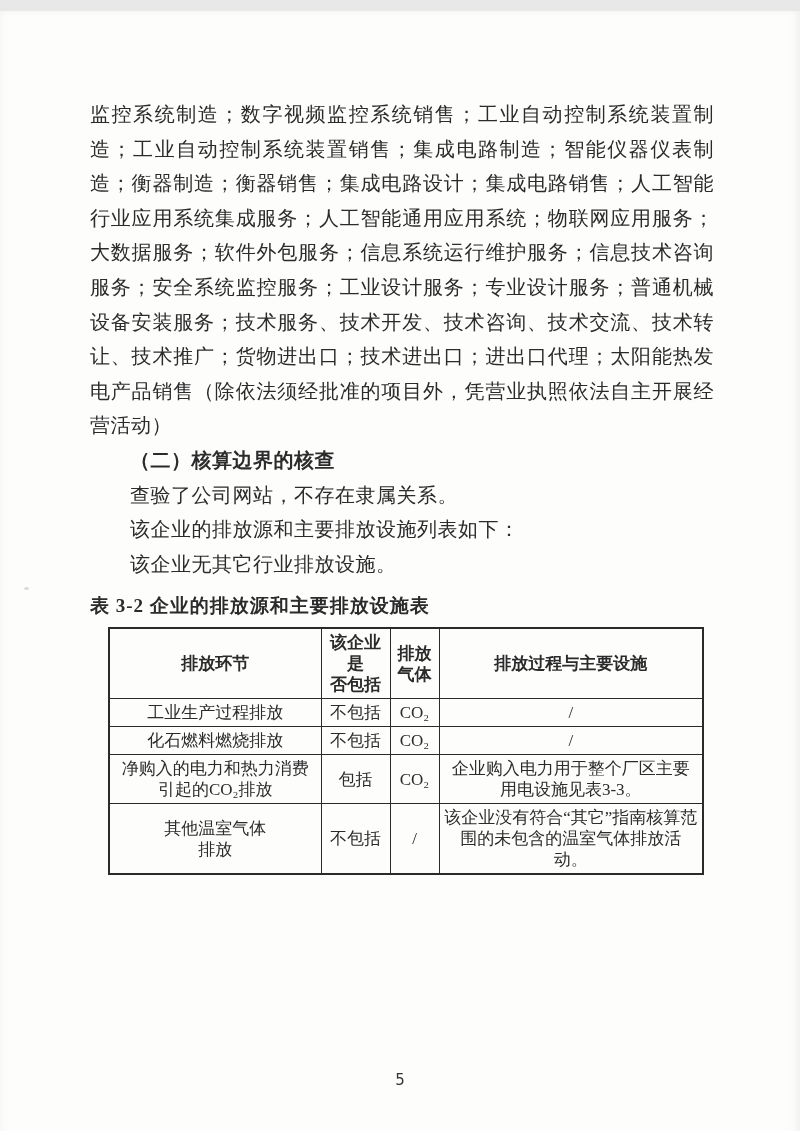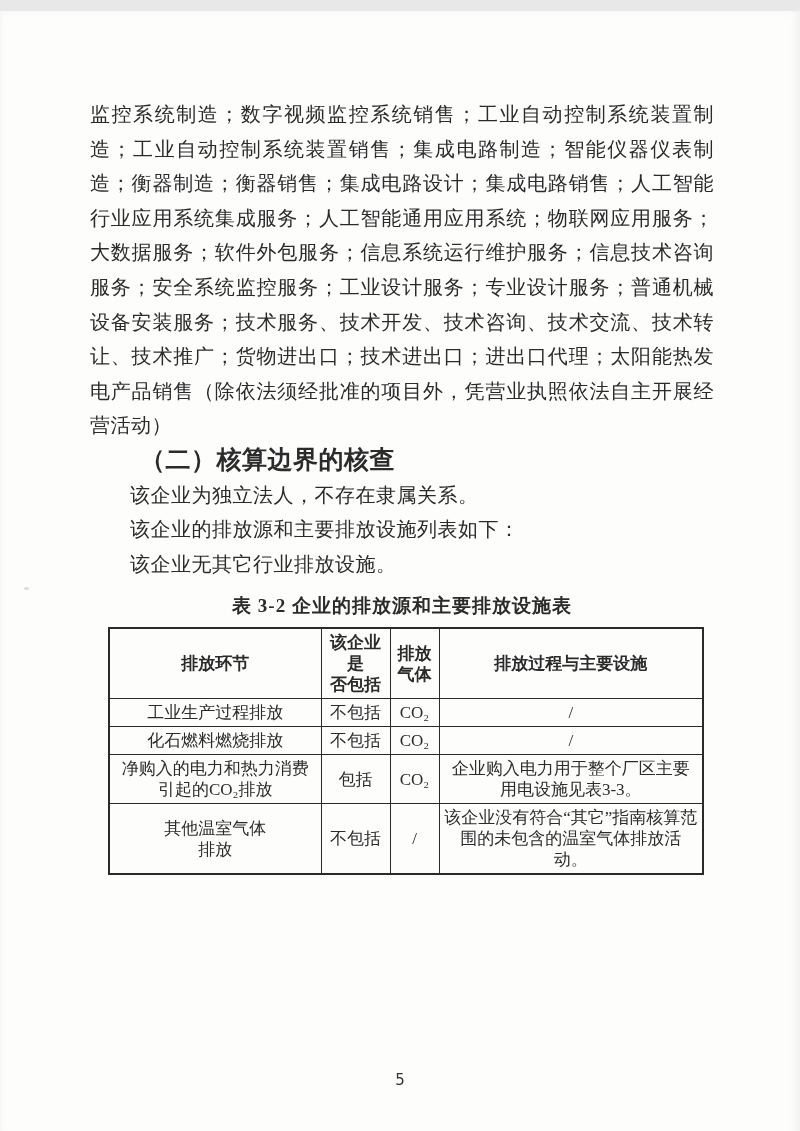--- a/index.html
+++ b/index.html
@@ -29,31 +29,31 @@
     font-size: 20px;
     line-height: 34.6px;
     letter-spacing: 0.5px;
     text-align: justify;
   }
   .indent {
     text-indent: 2em;
   }
   .section-heading {
     margin: 0;
-    font-size: 25px;
+    font-size: 20px;
     line-height: 34.6px;
     letter-spacing: 0.5px;
     font-weight: bold;
     text-indent: 2em;
   }
   .table-caption {
     margin: 12px 0 8px 0;
     font-size: 19px;
     font-weight: bold;
-    text-align: center;
+    text-align: left;
     letter-spacing: 1px;
   }
   table.emission {
     border-collapse: collapse;
     margin-left: 18px;
     table-layout: fixed;
     width: 594px;
     border: 2px solid #2a2a2a;
   }
   table.emission th,
@@ -96,21 +96,21 @@
 <div class="page">
   <div class="scan-speck"></div>
 
   <div class="content">
 
     <p class="body-par">监控系统制造；数字视频监控系统销售；工业自动控制系统装置制造；工业自动控制系统装置销售；集成电路制造；智能仪器仪表制造；衡器制造；衡器销售；集成电路设计；集成电路销售；人工智能行业应用系统集成服务；人工智能通用应用系统；物联网应用服务；大数据服务；软件外包服务；信息系统运行维护服务；信息技术咨询服务；安全系统监控服务；工业设计服务；专业设计服务；普通机械设备安装服务；技术服务、技术开发、技术咨询、技术交流、技术转让、技术推广；货物进出口；技术进出口；进出口代理；太阳能热发电产品销售（除依法须经批准的项目外，凭营业执照依法自主开展经营活动）</p>
 
 
     <p class="section-heading">（二）核算边界的核查</p>
 
-    <p class="body-par indent">该企业为独立法人，不存在隶属关系。</p>
+    <p class="body-par indent">查验了公司网站，不存在隶属关系。</p>
 
 
     <p class="body-par indent">该企业的排放源和主要排放设施列表如下：</p>
 
     <p class="body-par indent">该企业无其它行业排放设施。</p>
 
     <p class="table-caption">表 3-2  企业的排放源和主要排放设施表</p>
 
     <table class="emission">
       <colgroup>

